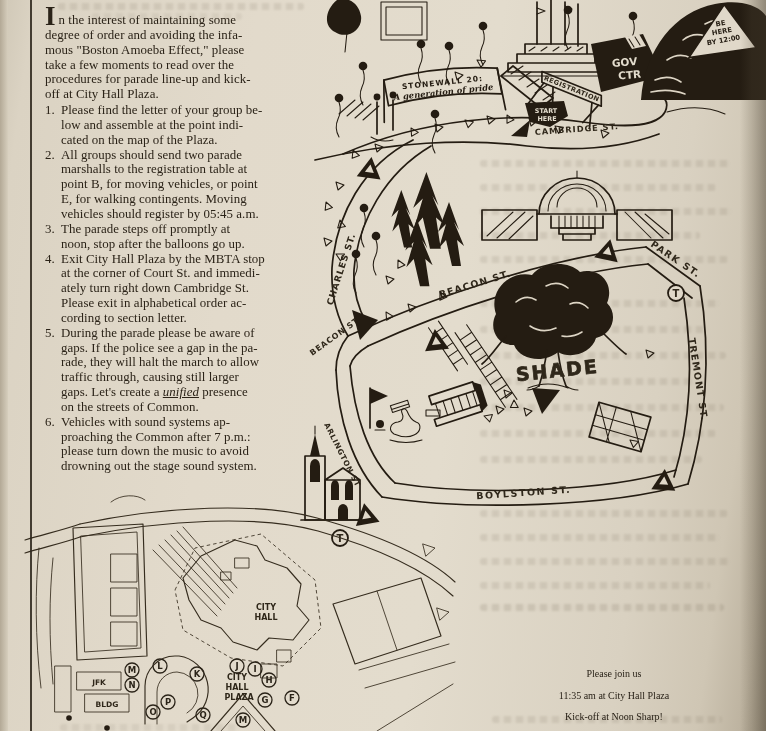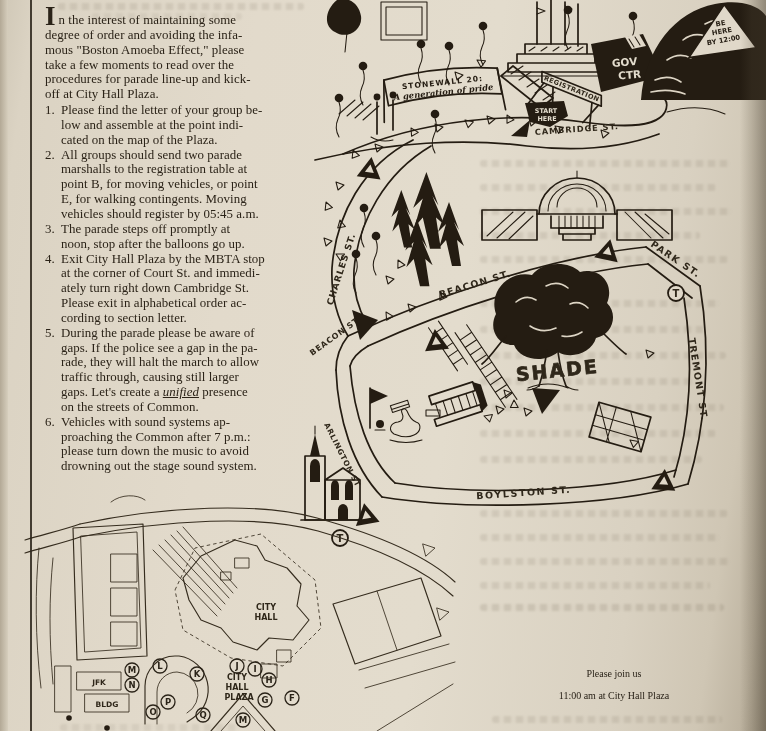--- a/index.html
+++ b/index.html
@@ -477,19 +477,20 @@
       <span class="n">6.</span>
       <span class="b">Vehicles with sound systems ap-
 proaching the Common after 7 p.m.:
 please turn down the music to avoid
 drowning out the stage sound system.</span>
     </div>
   </div>
 
   <div class="invite">
     <div>Please join us</div>
-    <div>11:00 am at City Hall Plaza</div>
+    <div>11:35 am at City Hall Plaza</div>
+    <div>Kick-off at Noon Sharp!</div>
   </div>
 
   <div class="spine"></div>
   <div class="vrule"></div>
   <div class="edge"></div>
 </div>
 
 </body></html>

